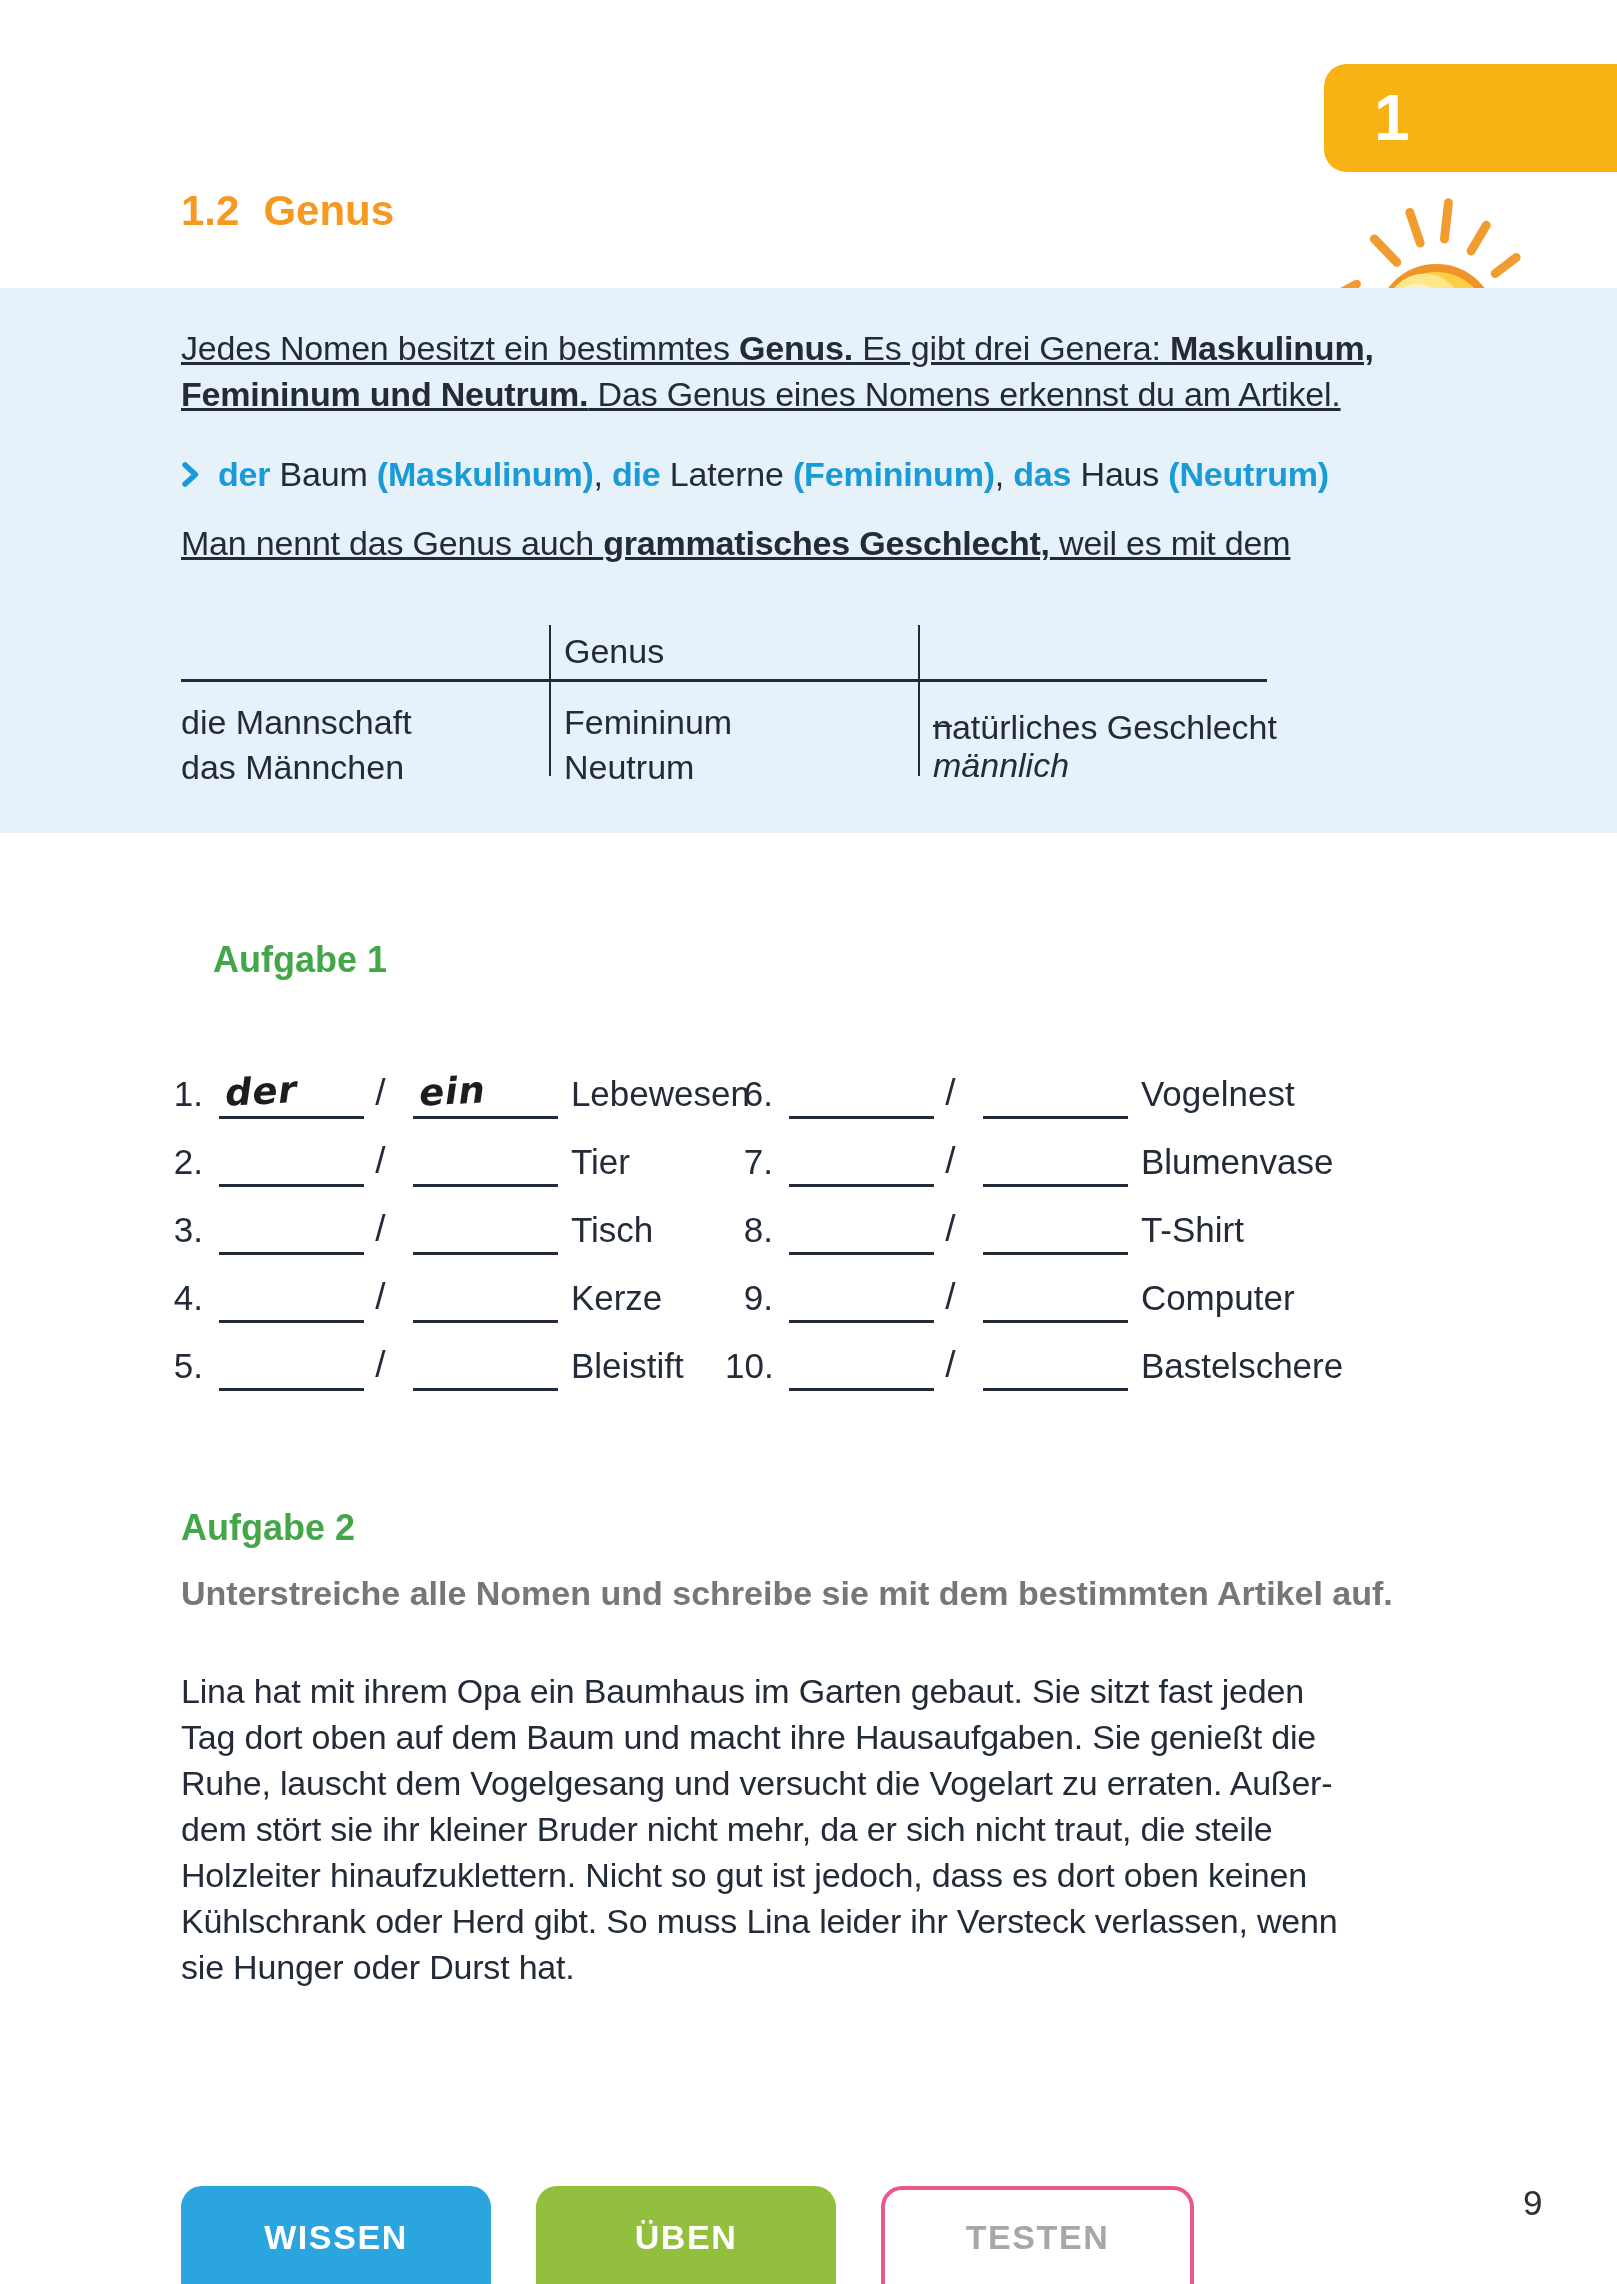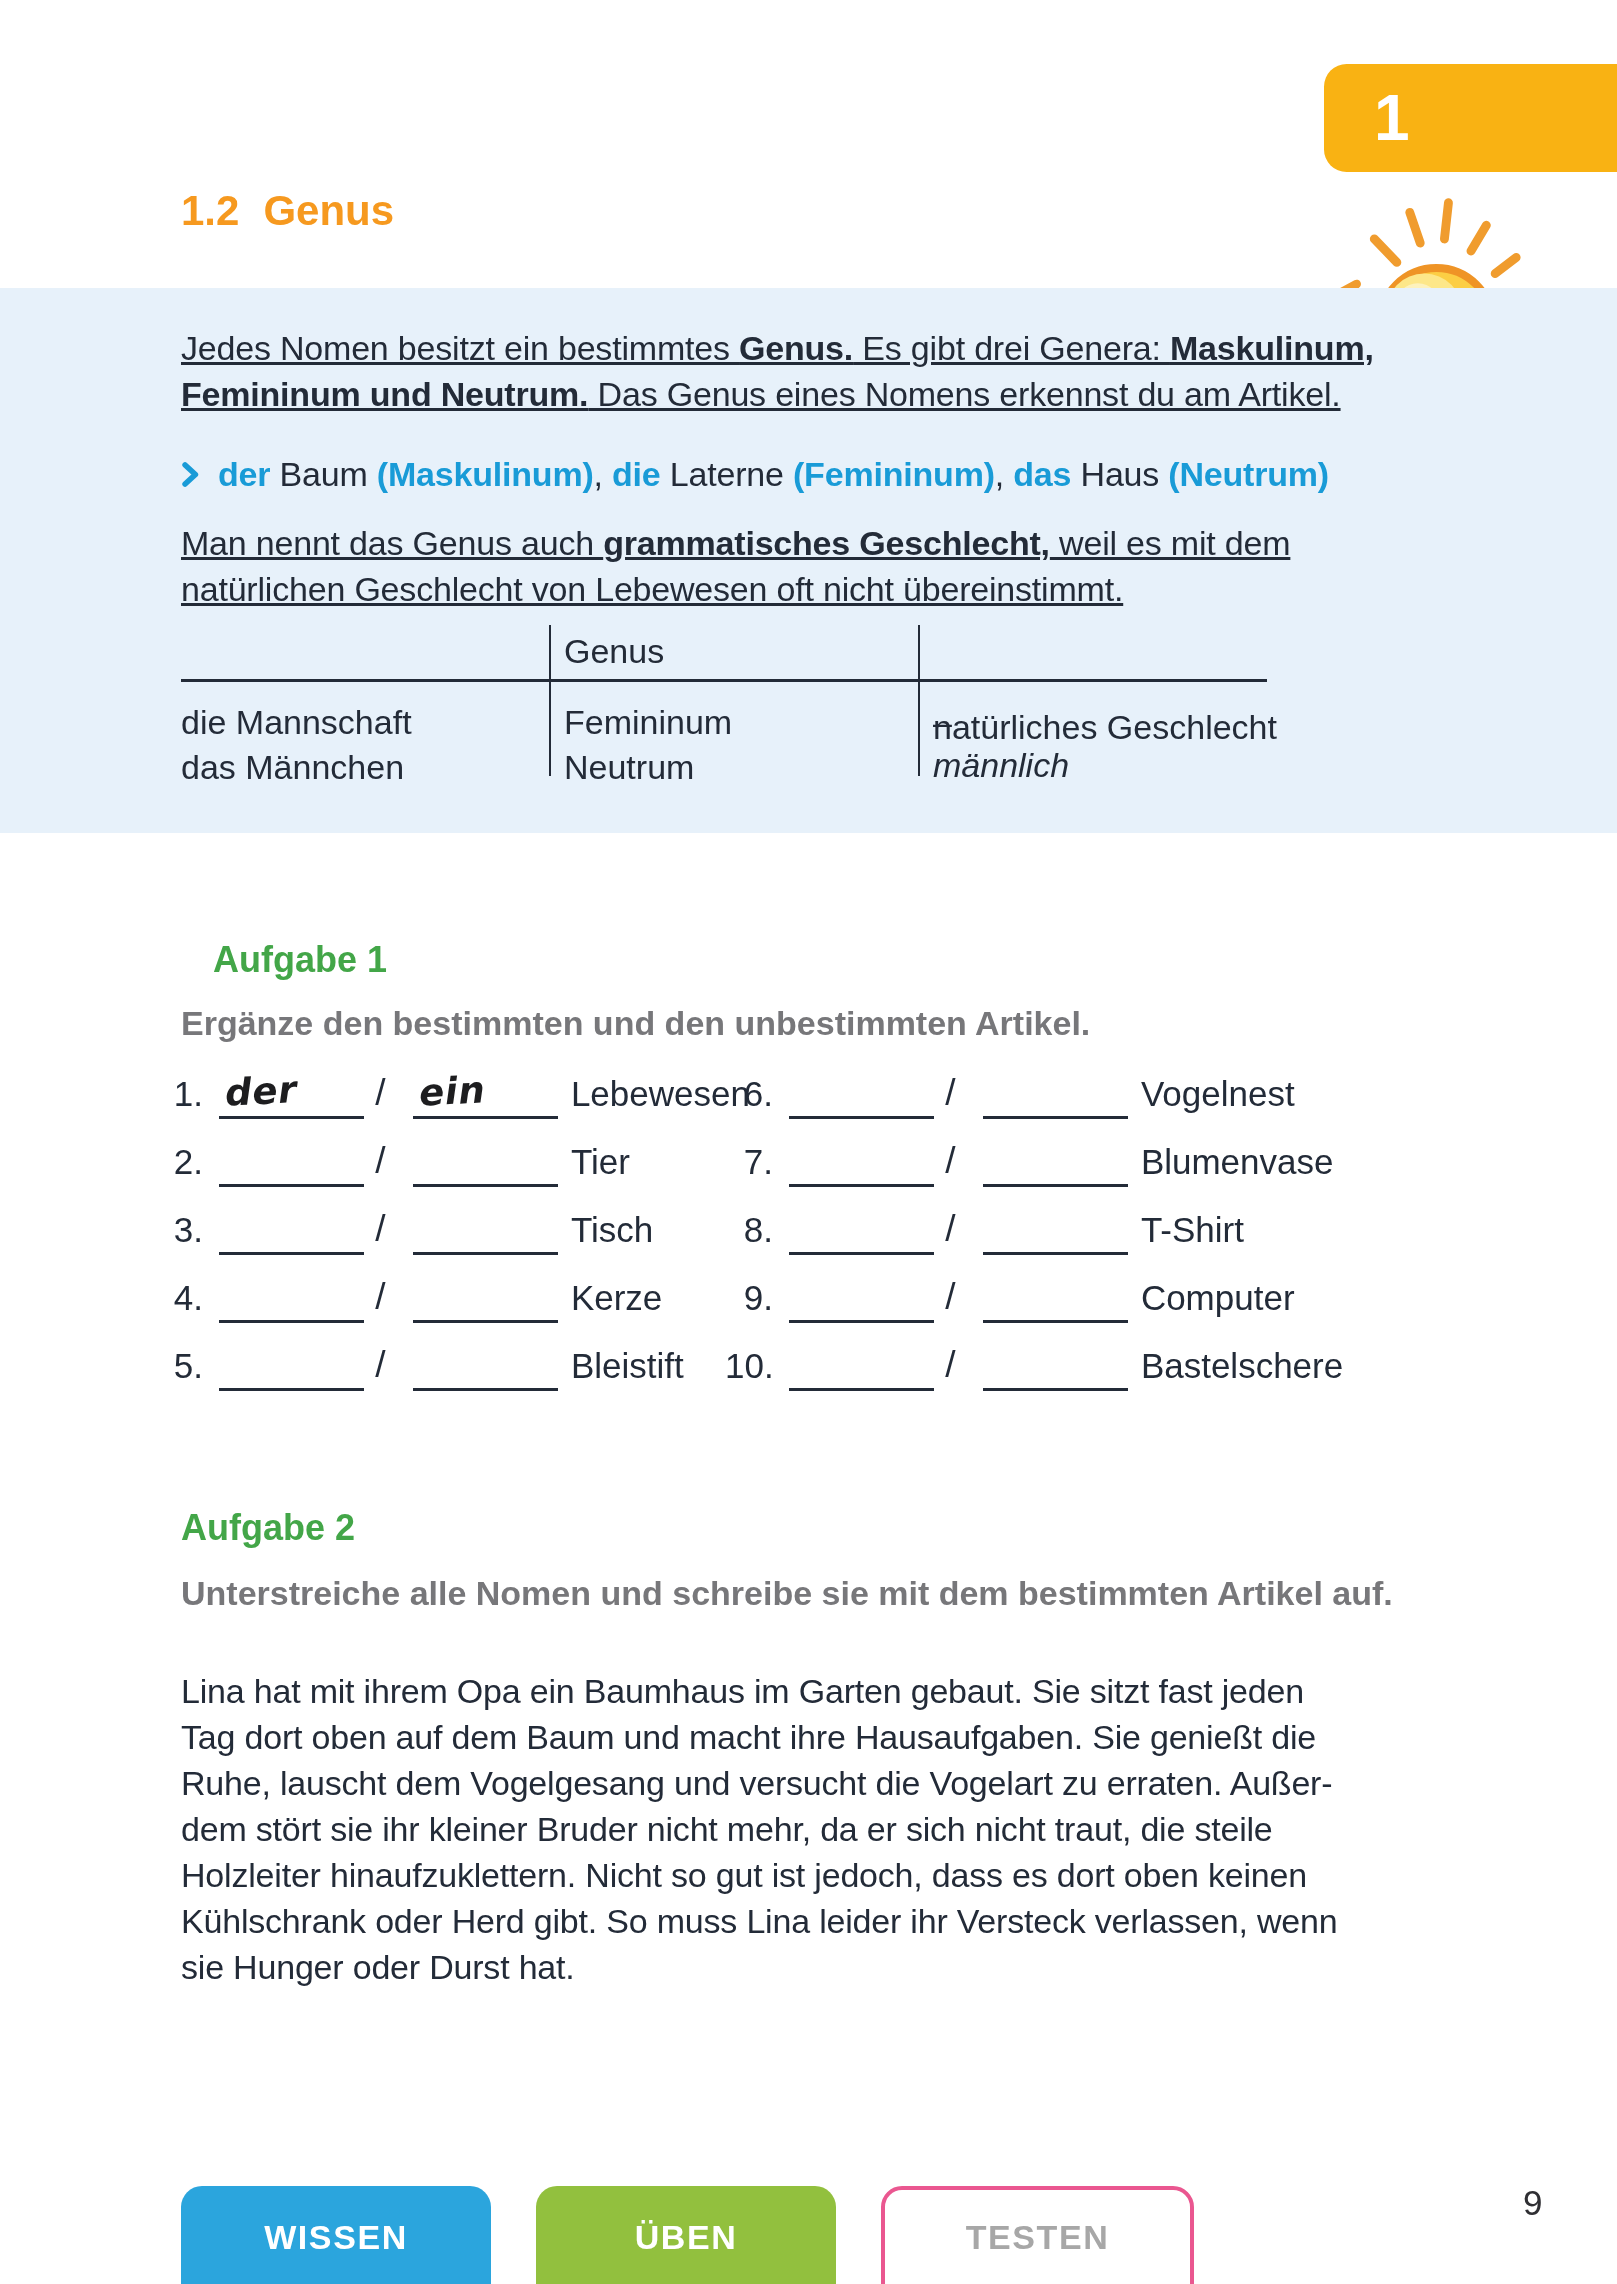--- a/index.html
+++ b/index.html
@@ -124,38 +124,36 @@
     <div class="ln"><span>Jedes Nomen besitzt ein bestimmtes </span><span class="b">Genus.</span><span> Es gibt drei Genera: </span><span class="b">Maskulinum,</span></div>
     <div class="ln"><span class="b">Femininum und Neutrum.</span><span> Das Genus eines Nomens erkennst du am Artikel.</span></div>
   </div>
 
   <div class="infotext bullet-line"><span class="chev"><svg width="19.3" height="27" viewBox="0 0 24 34">
           <polyline points="5,5 18,17 5,29" fill="none" stroke="#199bd7" stroke-width="7" stroke-linecap="round" stroke-linejoin="round"></polyline>
         </svg></span><span class="blue">der </span><span>Baum </span><span class="blue">(Maskulinum)</span><span>, </span><span class="blue">die </span><span>Laterne </span><span class="blue">(Femininum)</span><span>, </span><span class="blue">das </span><span>Haus </span><span class="blue">(Neutrum)</span></div>
 
   <div class="infotext p2">
     <div class="ln"><span>Man nennt das Genus auch </span><span class="b">grammatisches Geschlecht,</span><span> weil es mit dem</span></div>
-    <div class="ln"><span>natürlichen Geschlecht von Lebewesen oft nicht übereinstimmt.</span></div>
   </div>
 
   <div class="tline vline1"></div>
   <div class="tline vline2"></div>
   <div class="tline hline"></div>
 
   <span class="tcell" style="left:564px; top:632px;">Genus</span>
   <span class="tcell" style="left:933px; top:664px;margin-top:44px;">natürliches Geschlecht</span>
   <span class="tcell" style="left:181px; top:703px;">die Mannschaft</span>
   <span class="tcell" style="left:564px; top:703px;">Femininum</span>
   <span class="tcell" style="left:933px; top:703px;">–</span>
   <span class="tcell" style="left:181px; top:748px;">das Männchen</span>
   <span class="tcell" style="left:564px; top:748px;">Neutrum</span>
   <span class="tcell" style="left:933px; top:746px;font-style:italic;">männlich</span>
 
   <div class="sec-title" style="top:939px;margin-left:32px;">Aufgabe 1</div>
-  <div class="sec-sub" style="top:1004px;">Ergänze den bestimmten und den unbestimmten Artikel.</div>
 
   <div class="ex-col ex-col-left">
     <div class="ex-row">
       <span class="ex-num">1.</span>
       <span class="ex-blank">
           <span class="hand">der</span>
         </span>
       <span class="ex-slash">/</span>
       <span class="ex-blank">
           <span class="hand">ein</span>

